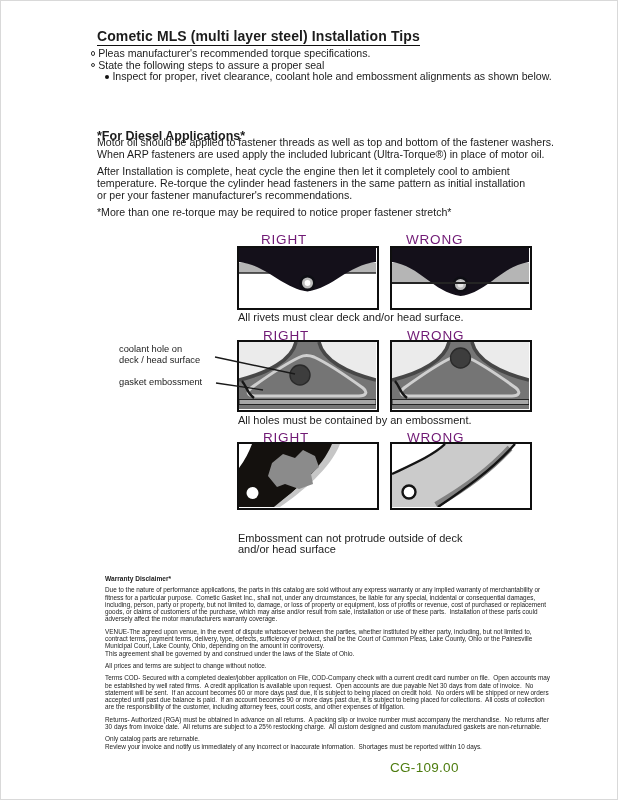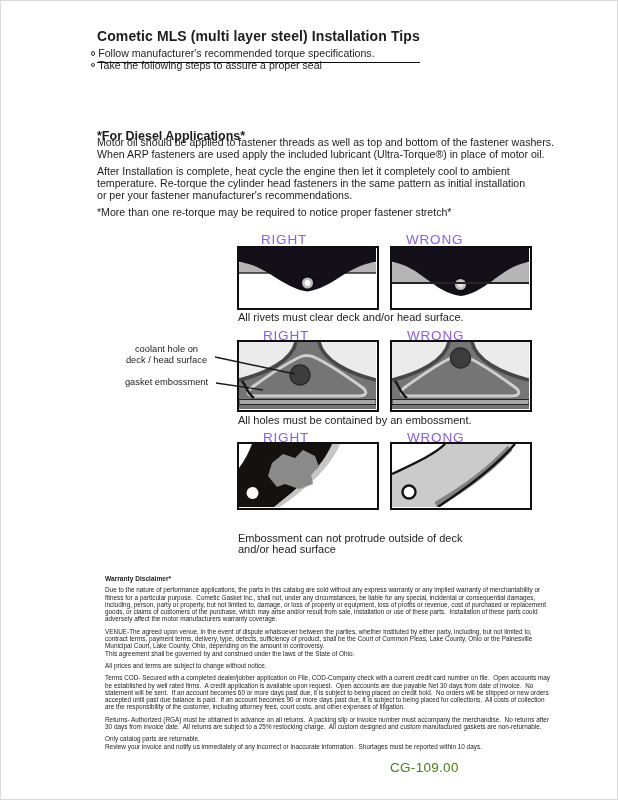--- a/index.html
+++ b/index.html
@@ -2,54 +2,58 @@
 <html><head>
 <meta charset="utf-8">
 <style>
   *{margin:0;padding:0;box-sizing:border-box}
   html,body{background:#fff}
   body{width:618px;height:800px;position:relative;overflow:hidden;
        font-family:"Liberation Sans","DejaVu Sans",sans-serif;color:#1c1c1c;
        border:1px solid #d9d9d9}
   .abs{position:absolute}
   .title{font-size:14px;font-weight:700;letter-spacing:.1px;
-         border-bottom:1.6px solid #101010;padding-bottom:18px;display:inline-block}
+         border-bottom:1.6px solid #101010;padding-bottom:1px;display:inline-block}
   .bullets{font-size:10.6px;line-height:11.7px}
   .b-item{display:flex;align-items:flex-start}
   .ob{width:4.2px;height:4.2px;border:1px solid #333;border-radius:50%;margin:3.4px 3px 0 0;flex:none}
   .fb{width:4.4px;height:4.4px;background:#111;border-radius:50%;margin:3.4px 3px 0 1px;flex:none}
   .sub{margin-left:13px}
   .h2{font-size:12.5px;font-weight:700}
   .para{font-size:10.6px;line-height:11.8px;white-space:pre}
-  .rw{font-size:13.5px;letter-spacing:.8px;color:#8b5cf6}
+  .rw{font-size:13.5px;letter-spacing:.8px;color:#701a75}
   .cap{font-size:11px;font-weight:400;line-height:11.3px;white-space:pre}
   .figbox{border:2.5px solid #0f0f0f;background:#fff}
   .figbox svg{display:block}
-  .callout{font-size:9.3px;line-height:10.8px;text-align:center;white-space:pre;width:95px}
+  .callout{font-size:9.3px;line-height:10.8px;text-align:left;white-space:pre;width:95px}
   .warr{font-size:6.4px;line-height:7.3px;width:430px}
   .wh{font-weight:700;font-size:6.6px;margin-bottom:4px}
   .wp{white-space:pre;margin-bottom:5px}
   .pageno{font-size:13.5px;color:#4d7c0f;letter-spacing:.3px}
   .leader{pointer-events:none}
 </style>
 </head>
 <body>
 
 <div class="abs" style="left:96px;top:26px">
   <span class="title">Cometic MLS (multi layer steel) Installation Tips</span>
 </div>
 
 <div class="abs bullets" style="left:90px;top:47px">
   <div class="b-item">
       <span class="ob"></span>
-      <span>Follow manufacturer's recommended torque specifications.</span>
+      <span>Pleas manufacturer's recommended torque specifications.</span>
     </div>
   <div class="b-item">
       <span class="ob"></span>
-      <span>Take the following steps to assure a proper seal</span>
+      <span>State the following steps to assure a proper seal</span>
+    </div>
+  <div class="b-item sub">
+      <span class="fb"></span>
+      <span>Inspect for proper, rivet clearance, coolant hole and embossment alignments as shown below.</span>
     </div>
 </div>
 
 <div class="abs h2" style="left:96px;top:128px">*For Diesel Applications*</div>
 <div class="abs para" style="left:96px;top:136px">Motor oil should be applied to fastener threads as well as top and bottom of the fastener washers.
 When ARP fasteners are used apply the included lubricant (Ultra-Torque®) in place of motor oil.</div>
 <div class="abs para" style="left:96px;top:165px">After Installation is complete, heat cycle the engine then let it completely cool to ambient
 temperature. Re-torque the cylinder head fasteners in the same pattern as initial installation
 or per your fastener manufacturer's recommendations.</div>
 <div class="abs para" style="left:96px;top:206px">*More than one re-torque may be required to notice proper fastener stretch*</div>

